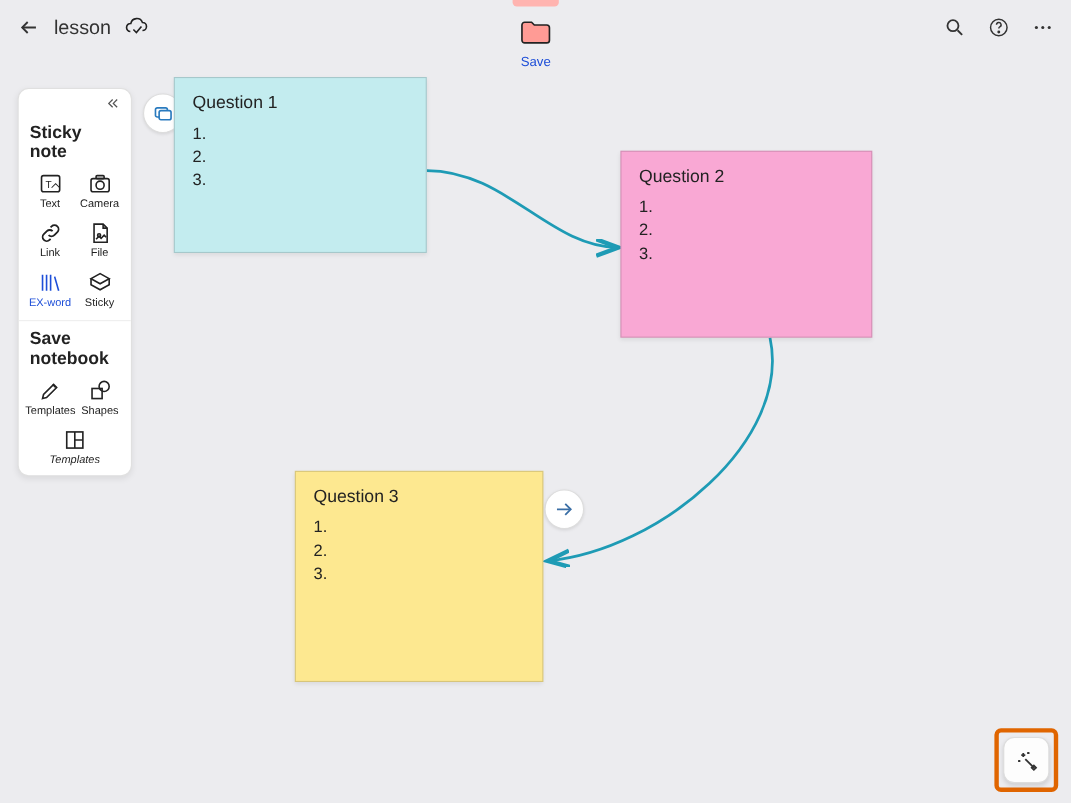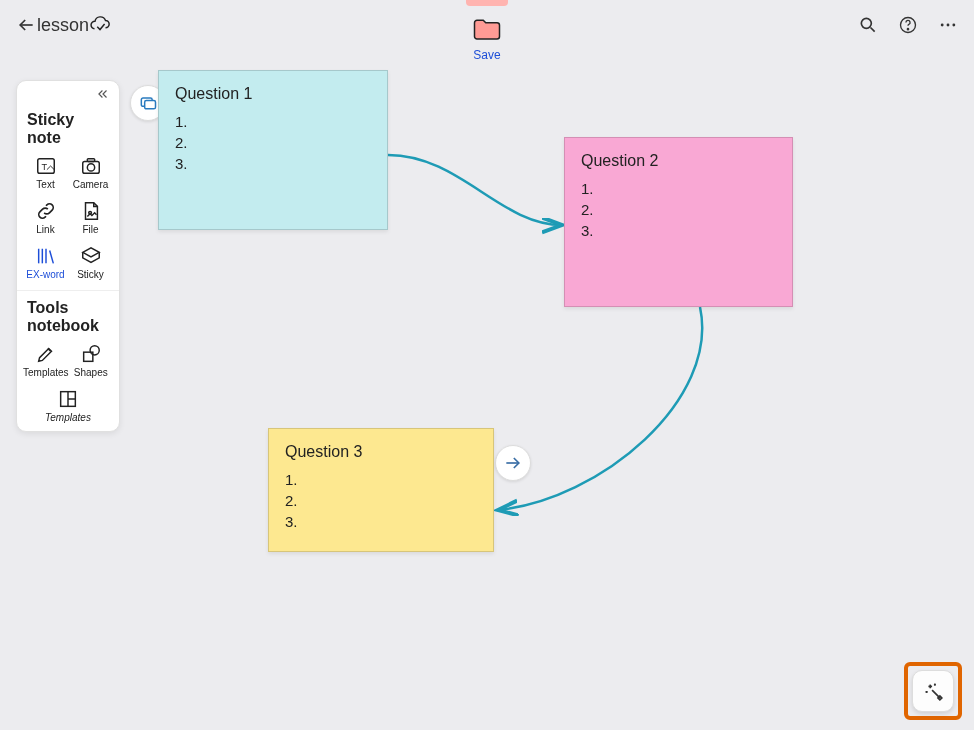--- a/index.html
+++ b/index.html
@@ -17,20 +17,21 @@
       position: absolute;
       top: 0; left: 0; right: 0;
       height: 50px;
       display: flex;
       align-items: center;
       padding: 0 15px;
     }
     .header-left {
       display: flex;
       align-items: center;
+      gap: 12px;
     }
     .back-btn { width: 22px; height: 22px; display:flex; align-items:center; justify-content:center; color:#333; cursor:pointer; }
     .title { font-size: 18px; color: #333; }
     .cloud-icon { width: 22px; height: 22px; display:flex; align-items:center; justify-content:center; color:#222; }
     .header-right {
       margin-left: auto;
       display: flex;
       align-items: center;
       gap: 18px;
     }
@@ -108,21 +109,21 @@
       border: 1px solid rgba(0,0,0,0.15);
       box-shadow: 0 2px 4px rgba(0,0,0,0.08);
       font-size: 15px;
       color: #222;
     }
     .note .note-title { font-size: 16px; margin-bottom: 8px; }
     .note .note-line { font-size: 15px; line-height: 1.4; }
 
     .note1 { left: 158px; top: 70px; width: 230px; height: 160px; background: #c3ecef; }
     .note2 { left: 564px; top: 137px; width: 229px; height: 170px; background: #f9a8d4; }
-    .note3 { left: 268px; top: 428px; width: 226px; height: 124px; background: #fde890; }
+    .note3 { left: 268px; top: 428px; width: 226px; height: 192px; background: #fde890; }
 
     
     .handle {
       position: absolute;
       width: 36px; height: 36px;
       background: #fff;
       border: 1px solid #ddd;
       border-radius: 18px;
       display:flex; align-items:center; justify-content:center;
       box-shadow: 0 1px 3px rgba(0,0,0,0.1);
@@ -264,21 +265,21 @@
       <svg width="24" height="22" viewBox="0 0 24 24" fill="none" stroke="currentColor" stroke-width="1.6">
           <path d="M3 8l9-5 9 5-9 5-9-5z"></path>
           <path d="M3 8v6l9 5 9-5V8"></path>
         </svg>
       <span class="lbl">Sticky</span>
     </div>
   </div>
 
   <div class="sidebar-divider"></div>
 
-  <div class="sidebar-section-label">Tools notebook</div>
+  <div class="sidebar-section-label">Save notebook</div>
   <div class="sidebar-grid">
     <div class="sidebar-item">
       <svg width="24" height="22" viewBox="0 0 24 24" fill="none" stroke="currentColor" stroke-width="1.6">
           <path d="M4 20l4-1 10-10-3-3L5 16l-1 4z"></path>
           <path d="M14 6l3 3"></path>
         </svg>
       <span class="lbl">Templates</span>
     </div>
     <div class="sidebar-item">
       <svg width="24" height="22" viewBox="0 0 24 24" fill="none" stroke="currentColor" stroke-width="1.6">

